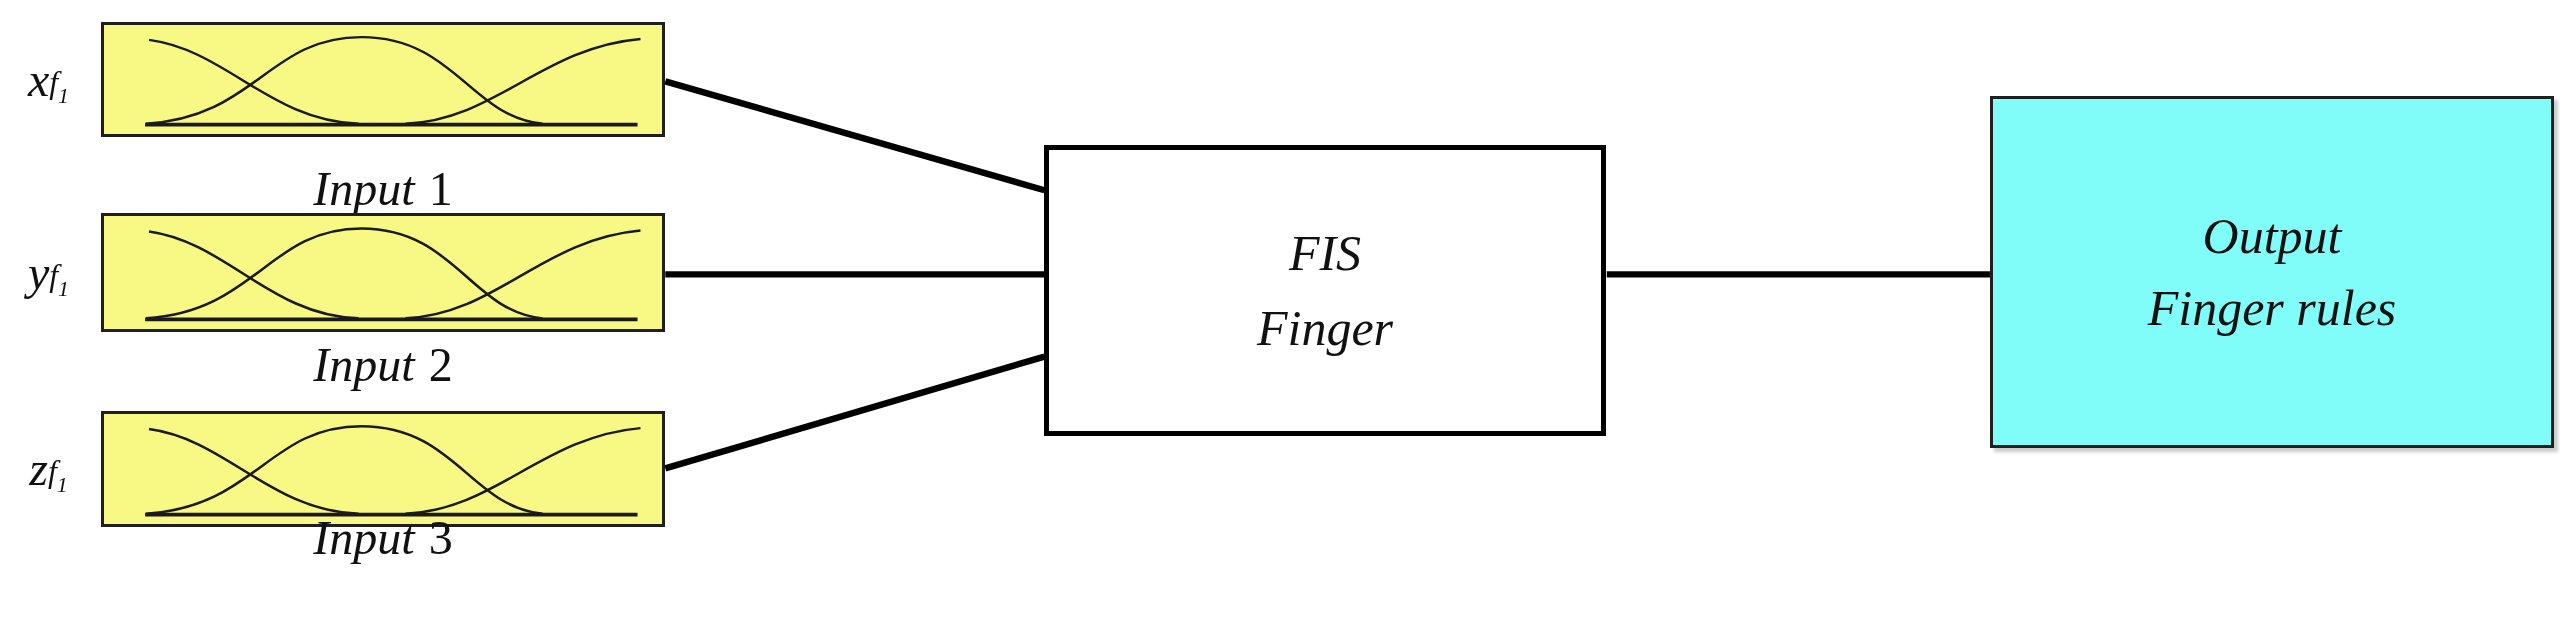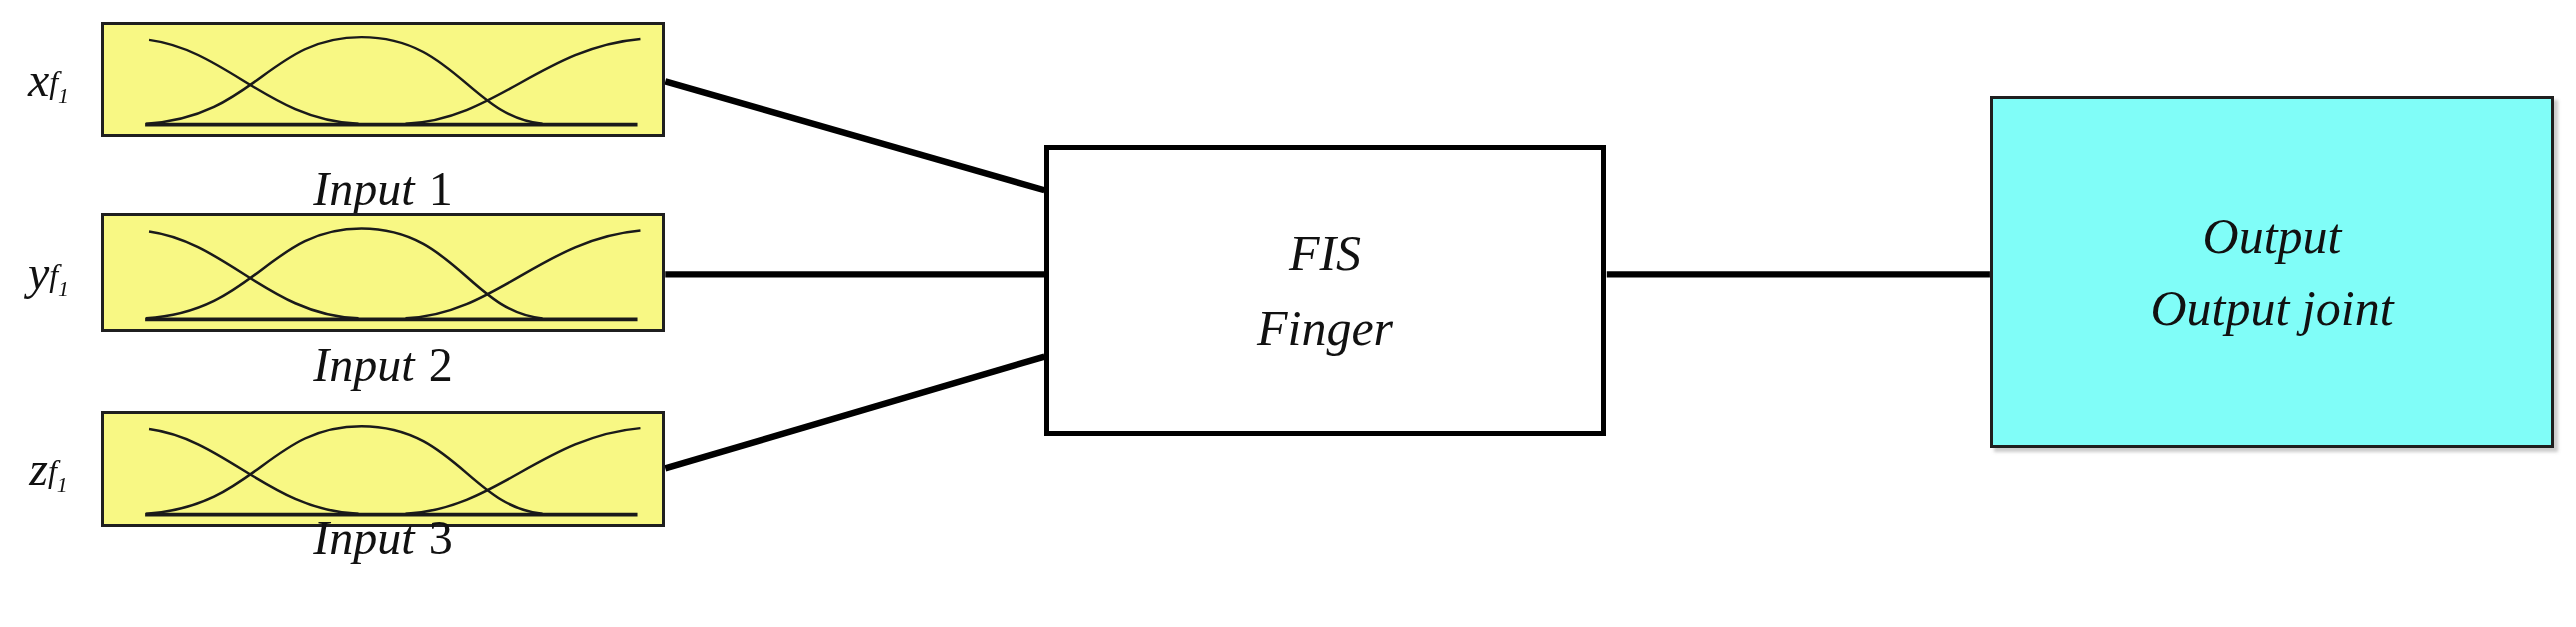--- a/index.html
+++ b/index.html
@@ -162,17 +162,17 @@
     <span>Input</span><span class="cap-num">3</span>
   </div>
 
   <div class="fis-box">
     <div>FIS</div>
     <div>Finger</div>
   </div>
 
   <div class="output-box">
     <div>Output</div>
-    <div>Output joint</div>
+    <div>Finger rules</div>
   </div>
 
 </div>
 
 
 </body></html>

